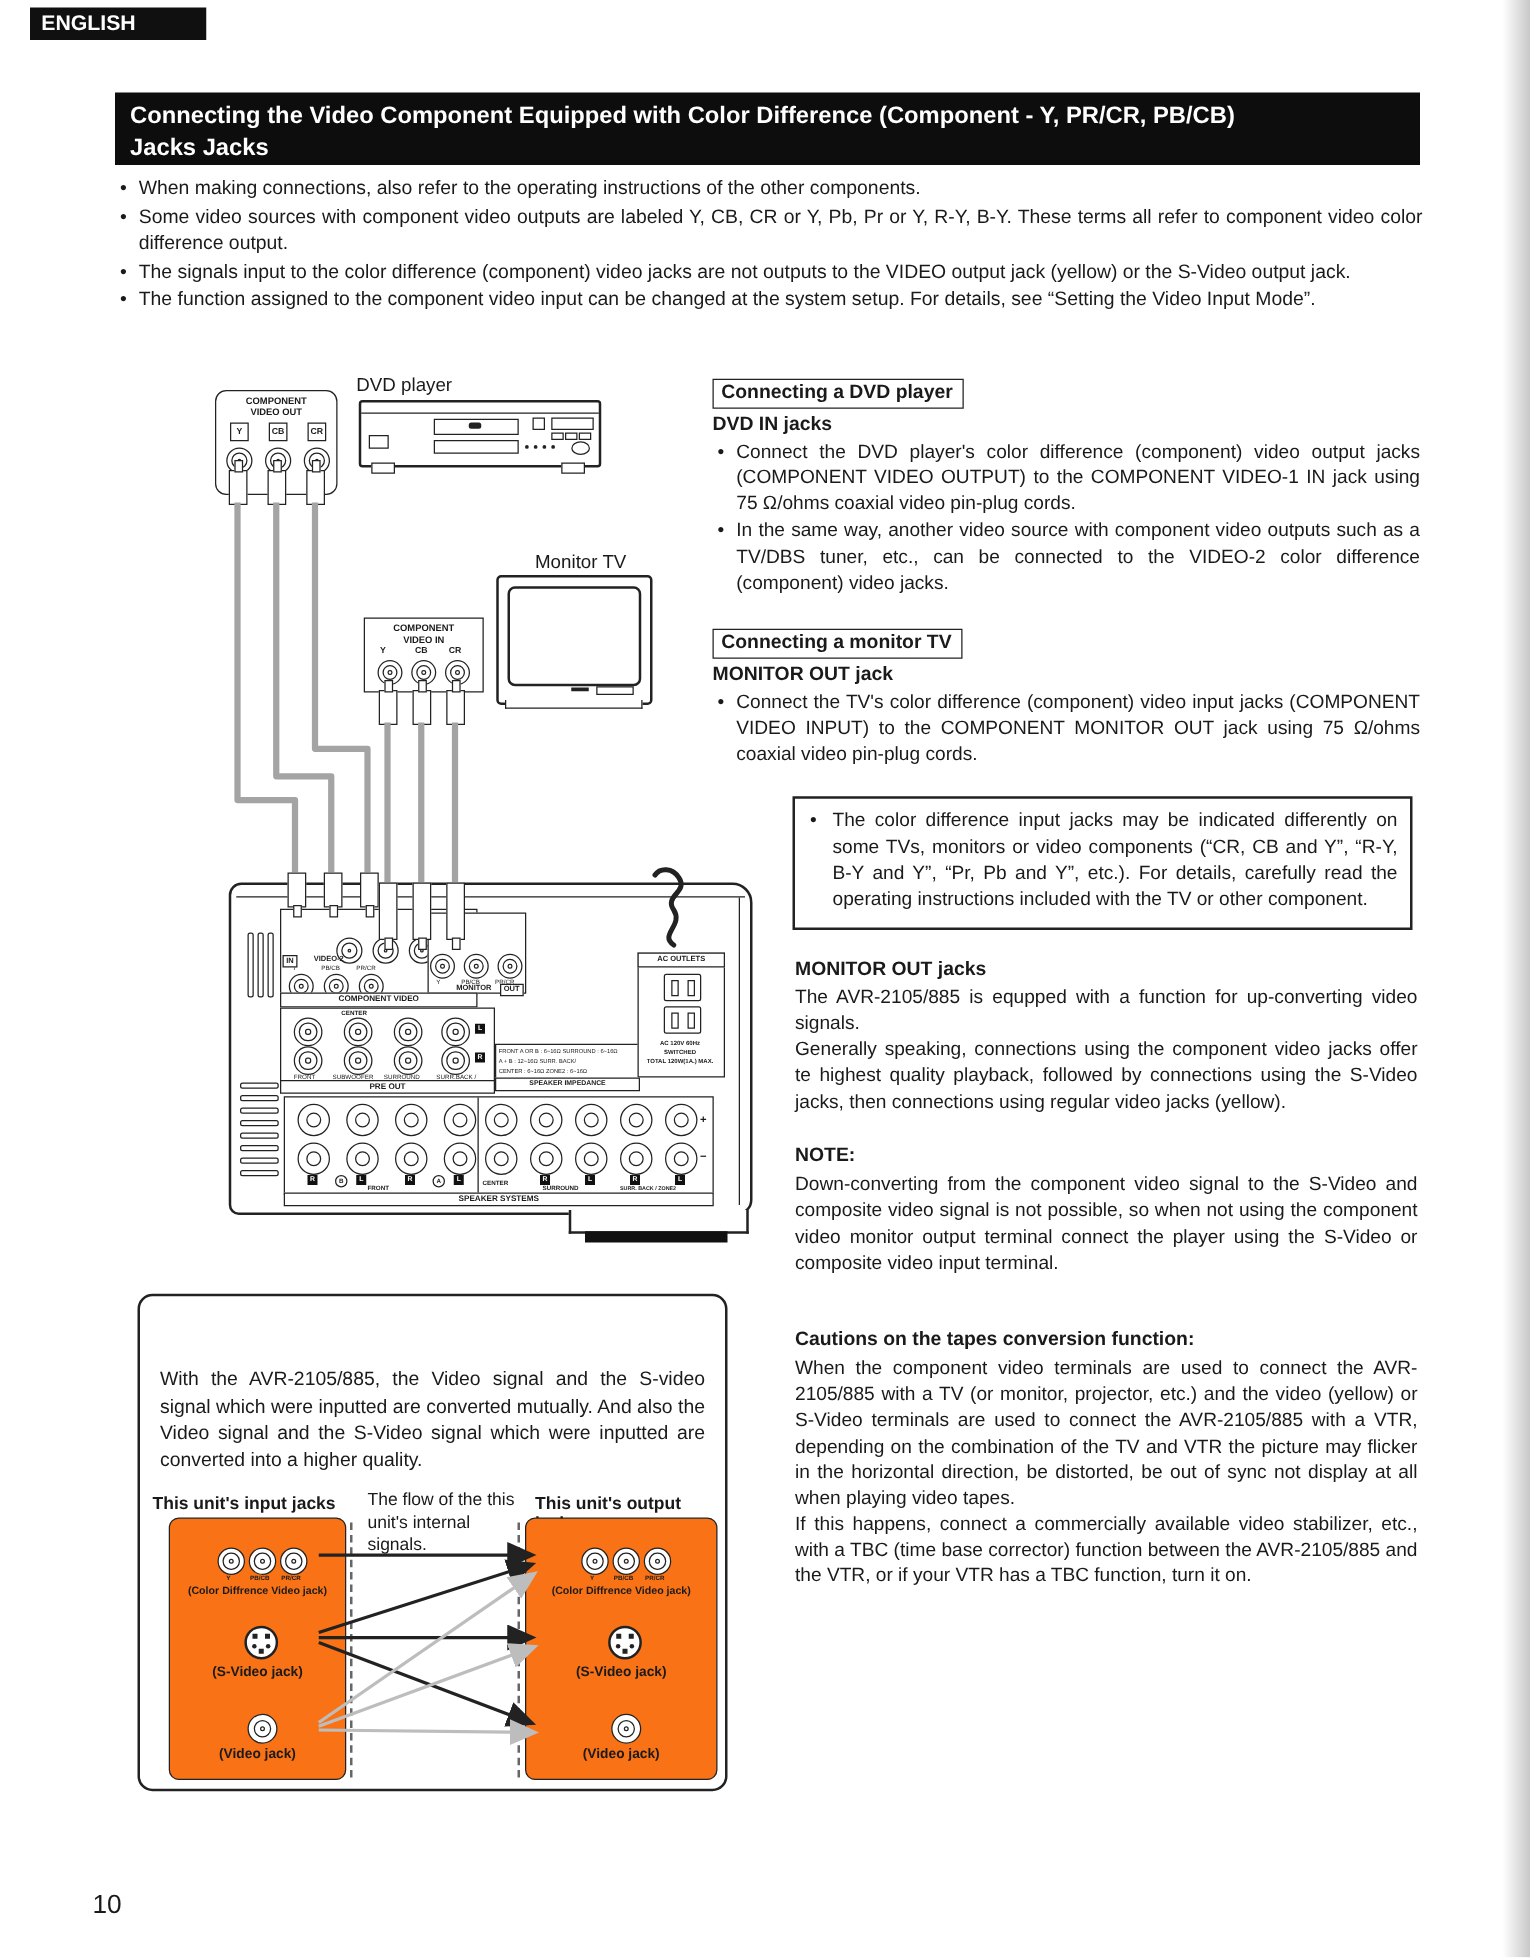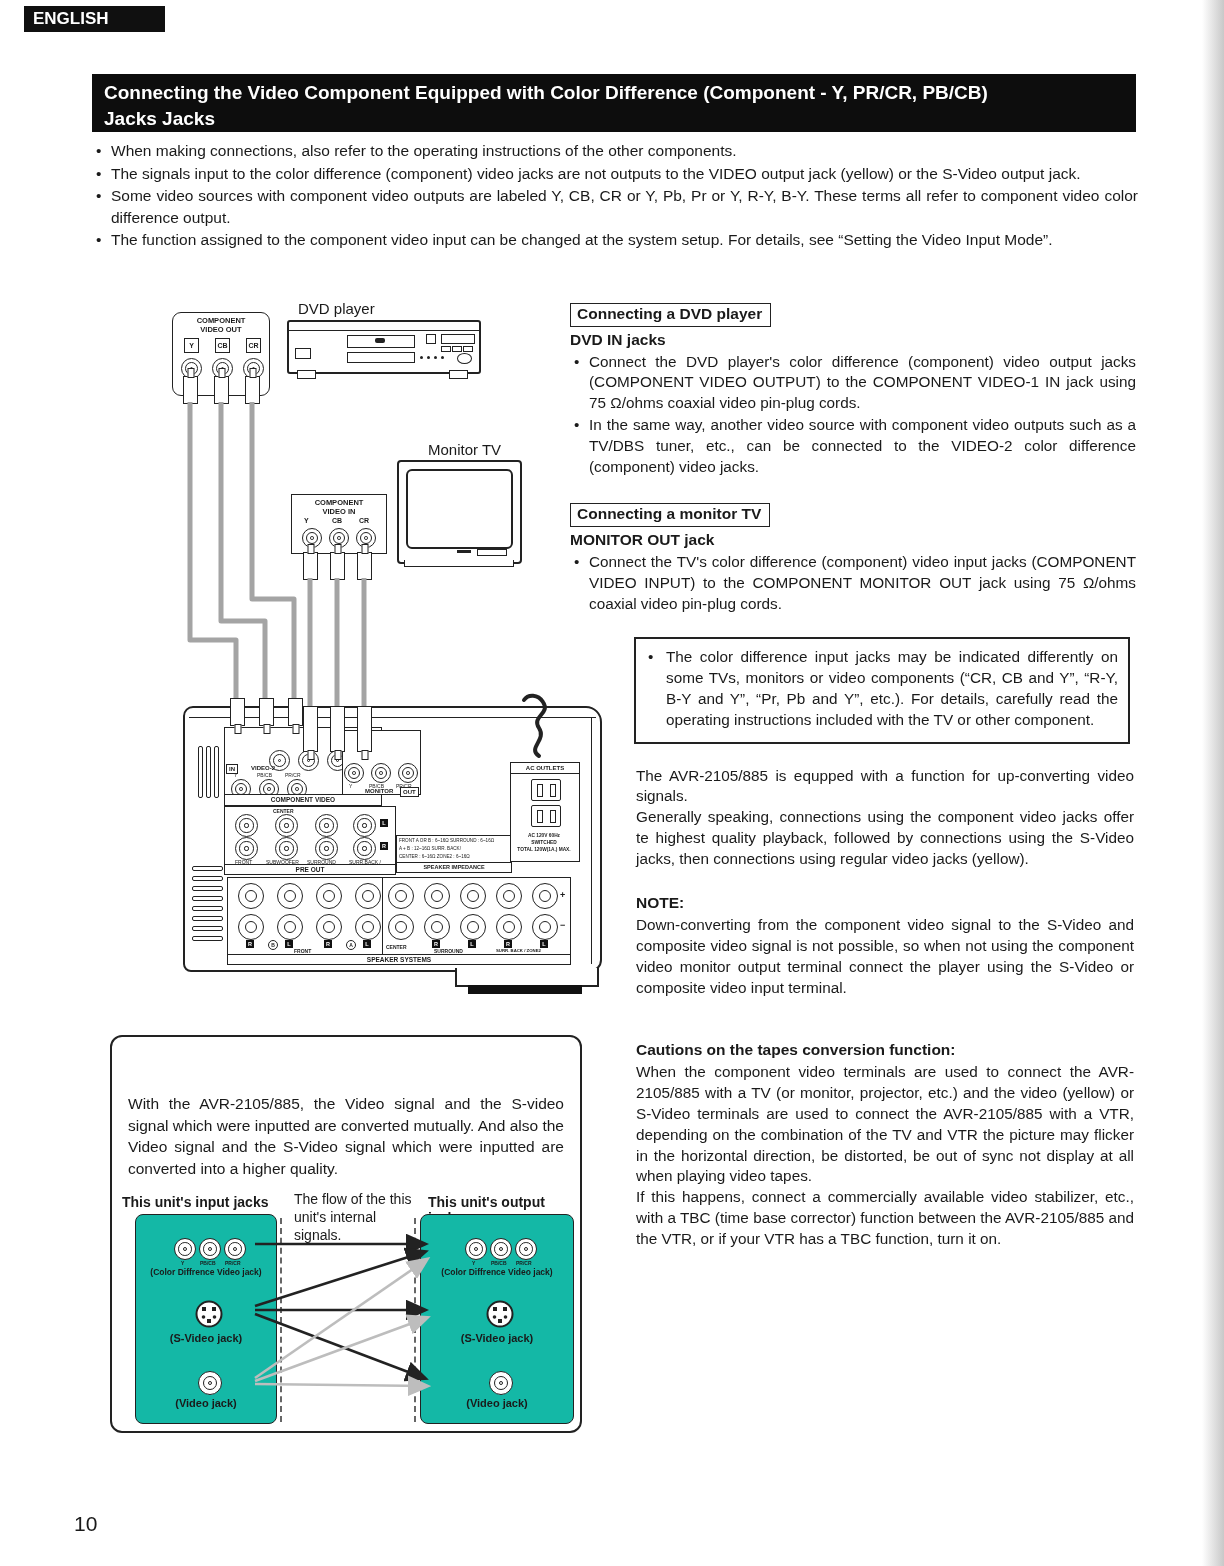--- a/index.html
+++ b/index.html
@@ -51,21 +51,21 @@
   .jack-box-label{font-size:7.5px;font-weight:bold;line-height:9px;text-align:center;}
   .jack-letter-sq{position:absolute;width:13px;height:13px;border:1px solid #222;font-size:7px;
                   font-weight:bold;text-align:center;line-height:13px;background:#fff;}
   .diag-label{position:absolute;font-size:15px;color:#1a1a1a;}
   
   #conv-box{left:110px;top:1035px;width:468px;height:394px;border:2.5px solid #222;border-radius:12px;background:#fff;}
   #conv-head{position:absolute;left:3px;top:3px;right:3px;height:46px;background:#e3e3e3;
              border-bottom:2px solid #222;border-radius:9px 9px 0 0;text-align:center;
              font-weight:bold;font-size:21px;line-height:46px;}
   #conv-body{position:absolute;left:16px;top:56px;width:436px;font-size:15.5px;line-height:21.5px;text-align:justify;}
-  .conv-panel{position:absolute;border:1.5px solid #222;border-radius:8px;background:#14b8a6;}
+  .conv-panel{position:absolute;border:1.5px solid #222;border-radius:8px;background:#f97316;}
   .conv-cap{position:absolute;font-size:8.5px;font-weight:bold;text-align:center;white-space:nowrap;}
   .conv-cap2{position:absolute;font-size:11px;font-weight:bold;text-align:center;white-space:nowrap;}
   .conv-jlbl{position:absolute;font-size:5px;font-weight:bold;text-align:center;white-space:nowrap;}
   .dash-line{position:absolute;border-left:2px dashed #666;width:0;}
   #page-number{left:74px;top:1512px;font-size:21px;}
   #edge-strip{left:1202px;top:0;width:22px;height:1566px;
               background:linear-gradient(to right,#ffffff,#c8c8c8);}
   svg{display:block;}
   #overlay{position:absolute;left:0;top:0;pointer-events:none;}
 </style>
@@ -78,28 +78,28 @@
 
   <div class="abs" id="english-tag">ENGLISH</div>
 
   <div class="abs" id="title-bar">
     <div>Connecting the Video Component Equipped with Color Difference (Component - Y, PR/CR, PB/CB)</div>
     <div>Jacks Jacks</div>
   </div>
 
   <div class="abs" id="intro">
     <div class="bullet-li">When making connections, also refer to the operating instructions of the other components.</div>
+    <div class="bullet-li">Some video sources with component video outputs are labeled Y, CB, CR or Y, Pb, Pr or Y, R-Y, B-Y. These terms all refer to component video color difference output.</div>
     <div class="bullet-li">The signals input to the color difference (component) video jacks are not outputs to the VIDEO output jack (yellow) or the S-Video output jack.</div>
-    <div class="bullet-li">Some video sources with component video outputs are labeled Y, CB, CR or Y, Pb, Pr or Y, R-Y, B-Y. These terms all refer to component video color difference output.</div>
     <div class="bullet-li">
       <span>The function assigned to the component video input can be changed at the system setup. For details, see “Setting the Video Input Mode”.</span>
     </div>
   </div>
 
-  <div class="abs diag-label" style="left:298px;top:300px;">DVD player</div>
+  <div class="abs diag-label" style="left:285px;top:300px;">DVD player</div>
 
   <div class="abs" style="left:172px;top:312px;width:96px;height:82px;border:1.5px solid #222;border-radius:9px;background:#fff;">
     <div class="jack-box-label" style="margin-top:3px;">COMPONENT</div>
     <div class="jack-box-label">VIDEO OUT</div>
     <div class="jack-letter-sq" style="left:11px;top:25px;">Y</div>
     <div class="jack-letter-sq" style="left:42px;top:25px;">CB</div>
     <div class="jack-letter-sq" style="left:73px;top:25px;">CR</div>
     <div class="rca" style="left:8px;top:45px;width:19px;height:19px;"></div>
     <div class="rca" style="left:39px;top:45px;width:19px;height:19px;"></div>
     <div class="rca" style="left:70px;top:45px;width:19px;height:19px;"></div>
@@ -328,20 +328,21 @@
       <div class="bullet-li">Connect the TV's color difference (component) video input jacks (COMPONENT VIDEO INPUT) to the COMPONENT MONITOR OUT jack using 75 Ω/ohms coaxial video pin-plug cords.</div>
     </div>
 
     <div style="height:22px;"></div>
     <div class="note-box">
       <div class="bullet-li" style="padding-left:22px;">The color difference input jacks may be indicated differently on some TVs, monitors or video components (“CR, CB and Y”, “R-Y, B-Y and Y”, “Pr, Pb and Y”, etc.). For details, carefully read the operating instructions included with the TV or other component.</div>
     </div>
 
     <div style="height:22px;"></div>
     <div class="rc-ind">
+      <div class="para-head">MONITOR OUT jacks</div>
       <div>The AVR-2105/885 is equpped with a function for up-converting video signals.</div>
       <div>Generally speaking, connections using the component video jacks offer te highest quality playback, followed by connections using the S-Video jacks, then connections using regular video jacks (yellow).</div>
 
       <div style="height:23px;"></div>
       <div class="para-head">NOTE:</div>
       <div>Down-converting from the component video signal to the S-Video and composite video signal is not possible, so when not using the component video monitor output terminal connect the player using the S-Video or composite video input terminal.</div>
 
       <div style="height:41px;"></div>
       <div class="para-head">Cautions on the tapes conversion function:</div>
       <div>When the component video terminals are used to connect the AVR-2105/885 with a TV (or monitor, projector, etc.) and the video (yellow) or S-Video terminals are used to connect the AVR-2105/885 with a VTR, depending on the combination of the TV and VTR the picture may flicker in the horizontal direction, be distorted, be out of sync not display at all when playing video tapes.</div>

